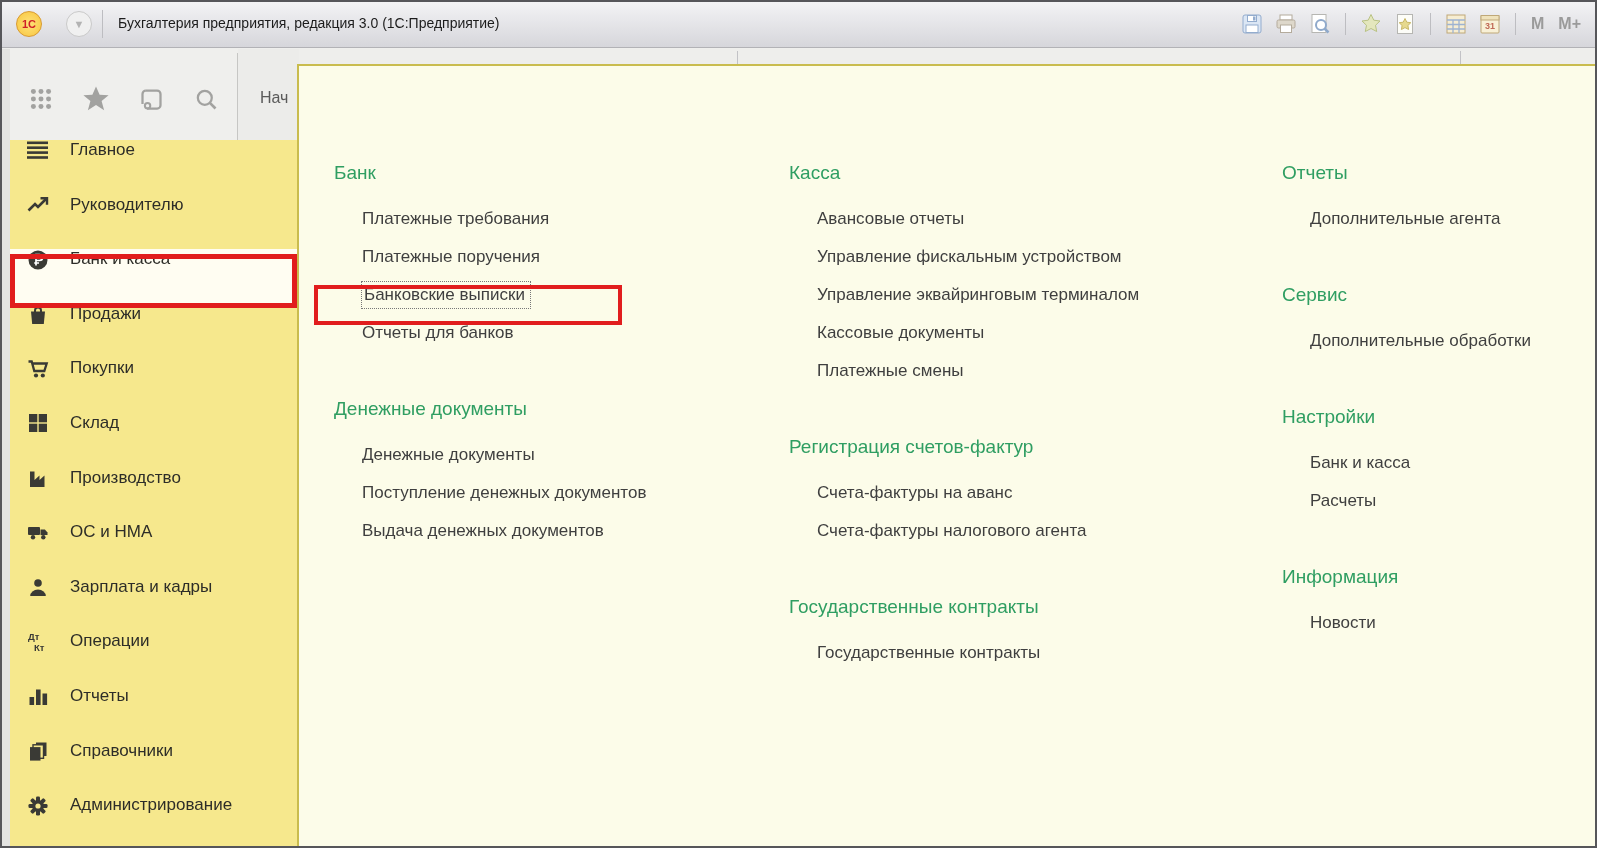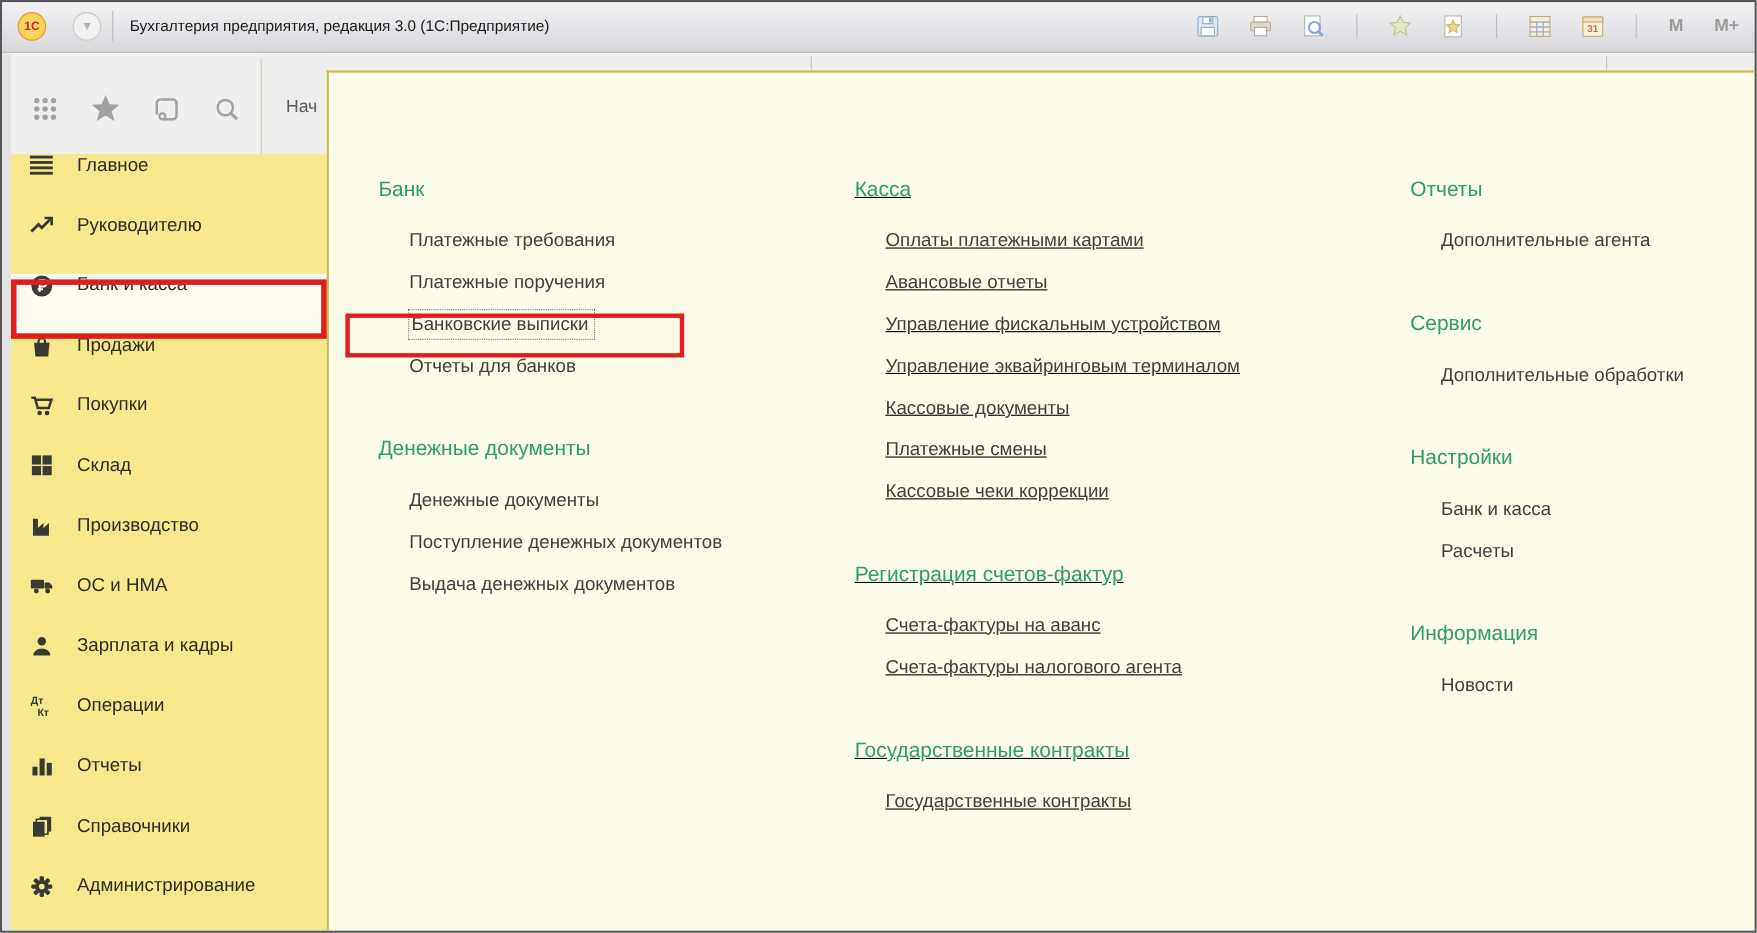--- a/index.html
+++ b/index.html
@@ -26,21 +26,21 @@
   .drop-btn{
     position:absolute; left:64px; top:9px; width:26px; height:26px; border-radius:50%;
     background:#f0f0f0; border:1px solid #c9c9c9; color:#b3b3b3;
     display:flex; align-items:center; justify-content:center; font-size:11px;
   }
   .tb-sep{ position:absolute; top:8px; width:1px; height:28px; background:#bdbdc1; }
   .title-text{
     position:absolute; left:116px; top:13px; font-size:14px; color:#1c1c1c; white-space:nowrap;
   }
   .tb-icons{
-    position:absolute; right:12px; top:10px; display:flex; align-items:center; gap:24px;
+    position:absolute; right:12px; top:10px; display:flex; align-items:center; gap:10px;
   }
   .tb-icons .icn{ width:24px; height:24px; display:block; }
   .tb-icons .isep{ width:1px; height:22px; background:#bdbdc1; margin:0 3px; }
   .mem{ color:#9a9a9a; font-size:16px; font-weight:bold; letter-spacing:0; padding:0 2px; }
 
   
   .tabstrip{
     position:absolute; left:0; right:0; top:47px; height:16px; background:#eeeeec; z-index:1;
   }
   .tabstrip .t-sep{ position:absolute; top:2px; width:1px; height:13px; background:#c2c2c6; }
@@ -69,22 +69,22 @@
   .side-item .ic{ width:24px; margin-left:16px; display:flex; justify-content:center; }
   .side-item .lbl{ margin-left:20px; font-size:17px; color:#2d2d28; }
   .side-item.selected{ background:#fffdf2; }
 
   
   .panel{
     position:absolute; left:295px; top:62px; right:0; bottom:0;
     background:#fcfce9; border-top:2px solid #c9bc4e; border-left:2px solid #c9bc4e; z-index:3;
   }
   .col{ position:absolute; top:0; padding-top:96px; }
-  .col1{ left:45px;  width:420px; }
-  .col2{ left:478px; width:460px;text-decoration:underline; }
+  .col1{ left:35px;  width:420px; }
+  .col2{ left:490px; width:460px; }
   .col3{ left:983px; width:300px; }
   .section + .section{ margin-top:46px; }
   .sec-title{ font-size:19px; color:#2f9e62; height:24px; margin-bottom:14px; font-weight:normal; }
   .sec-item{ line-height:38px; font-size:17px; color:#3f3f3f; padding-left:28px; cursor:pointer; white-space:nowrap; }
   .focus-box{ outline:1px dotted #777; padding:3px 5px 4px 2px; }
 
   
   .anno{ position:absolute; border:5px solid #e11d1d; background:transparent; z-index:6; pointer-events:none; }
   .anno-sidebar{ left:8px; top:252px; width:287px; height:54px; }
   .anno-item{ left:312px; top:283px; width:308px; height:40px; border-width:4px; }
@@ -351,27 +351,25 @@
         <div class="sec-title">Денежные документы</div>
         <div class="sec-item">Денежные документы</div>
         <div class="sec-item">Поступление денежных документов</div>
         <div class="sec-item">Выдача денежных документов</div>
       </div>
     </div>
 
     <div class="col col2">
       <div class="section">
         <div class="sec-title">Касса</div>
-        <div class="sec-item">Оплаты платежными картами</div>
         <div class="sec-item">Авансовые отчеты</div>
         <div class="sec-item">Управление фискальным устройством</div>
         <div class="sec-item">Управление эквайринговым терминалом</div>
         <div class="sec-item">Кассовые документы</div>
         <div class="sec-item">Платежные смены</div>
-        <div class="sec-item">Кассовые чеки коррекции</div>
       </div>
       <div class="section">
         <div class="sec-title">Регистрация счетов-фактур</div>
         <div class="sec-item">Счета-фактуры на аванс</div>
         <div class="sec-item">Счета-фактуры налогового агента</div>
       </div>
       <div class="section">
         <div class="sec-title">Государственные контракты</div>
         <div class="sec-item">Государственные контракты</div>
       </div>

